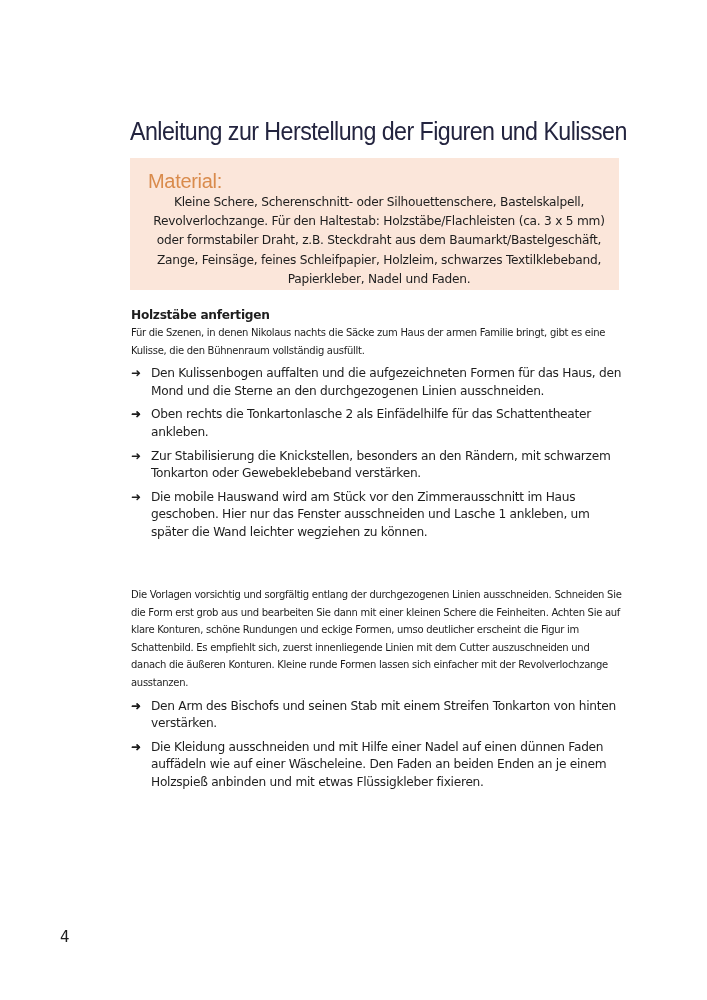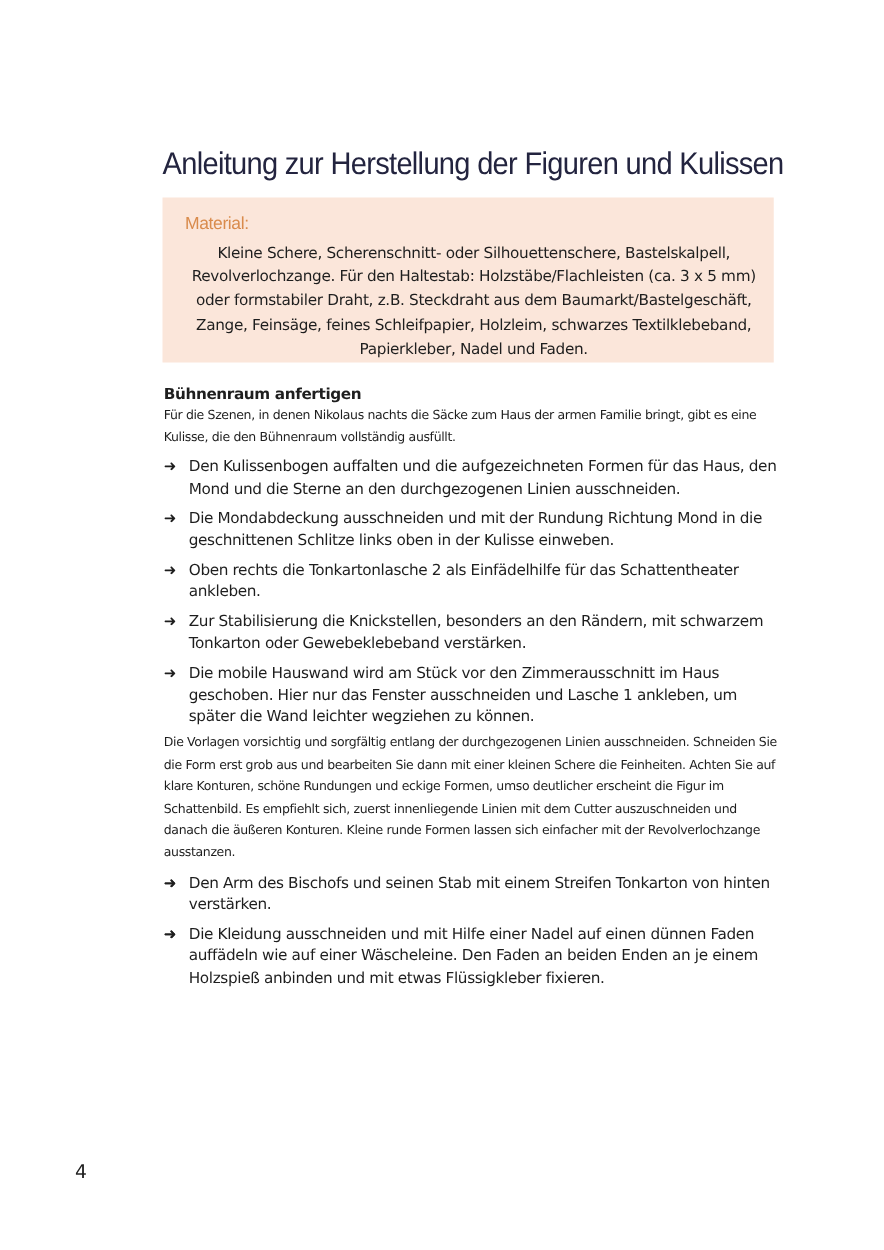--- a/index.html
+++ b/index.html
@@ -1,21 +1,21 @@
 <!DOCTYPE html>
 <html><head>
   <meta charset="utf-8">
   <style>
     html, body { margin: 0; padding: 0; background: #ffffff; }
     body { width: 707px; height: 1000px; position: relative; overflow: hidden;
       font-family: "DejaVu Sans", sans-serif; color: #1e1e1e; }
     .title { position: absolute; left: 130px; top: 117px; font-size: 25px; color: #23243f;
       font-family: "Liberation Sans", sans-serif; letter-spacing: -0.6px; transform: scaleX(0.93); transform-origin: left; white-space: nowrap; }
     .material-box { position: absolute; left: 130px; top: 158px; width: 489px; height: 132px; background: #fbe6da; }
-    .material-heading { position: absolute; left: 18px; top: 12px; font-size: 14px; color: #d98b4c;
+    .material-heading { position: absolute; left: 18px; top: 12px; font-size: 20px; color: #d98b4c;
       font-family: "Liberation Sans", sans-serif; letter-spacing: -0.3px; }
     .material-text { position: absolute; left: 18px; top: 35px; width: 462px; font-size: 12.2px; line-height: 19.2px;
       letter-spacing: -0.25px; text-align: center; }
     .section { position: absolute; left: 131px; width: 495px; }
     .sec-heading { font-weight: bold; font-size: 12.2px; line-height: 18px; letter-spacing: -0.3px; }
     .para { font-size: 10px; line-height: 17.6px; letter-spacing: -0.28px; }
     .bullet { position: relative; padding-left: 20px; font-size: 12.2px; line-height: 17.6px; letter-spacing: -0.28px; margin-top: 6px; }
     .arrow { position: absolute; left: 0; top: 0; font-size: 12px; font-weight: bold; }
     .page-number { position: absolute; left: 60px; top: 928px; font-size: 15px; }
   </style>
@@ -23,25 +23,25 @@
 <body>
 
 <div class="title">Anleitung zur Herstellung der Figuren und Kulissen</div>
 
 <div class="material-box">
   <div class="material-heading">Material:</div>
   <div class="material-text">Kleine Schere, Scherenschnitt- oder Silhouettenschere, Bastelskalpell, Revolverlochzange. Für den Haltestab: Holzstäbe/Flachleisten (ca. 3 x 5 mm) oder formstabiler Draht, z.B. Steckdraht aus dem Baumarkt/Bastelgeschäft, Zange, Feinsäge, feines Schleifpapier, Holzleim, schwarzes Textilklebeband, Papierkleber, Nadel und Faden.</div>
 </div>
 
 <div class="section" style="top:306px;">
-  <div class="sec-heading">Bühnenraum anfertigen</div>
+  <div class="sec-heading">Holzstäbe anfertigen</div>
   <div class="para">Für die Szenen, in denen Nikolaus nachts die Säcke zum Haus der armen Familie bringt, gibt es eine Kulisse, die den Bühnenraum vollständig ausfüllt.</div>
   <div style="margin-top:3px;">
     <div class="bullet"><span class="arrow">➜</span><span>Den Kulissenbogen auffalten und die aufgezeichneten Formen für das Haus, den Mond und die Sterne an den durchgezogenen Linien ausschneiden.</span></div>
-    <div class="bullet"><span class="arrow">➜</span><span>Die Mondabdeckung ausschneiden und mit der Rundung Richtung Mond in die geschnittenen Schlitze links oben in der Kulisse einweben.</span></div>
+    <div class="bullet"><span class="arrow">➜</span></div>
     <div class="bullet"><span class="arrow">➜</span><span>Oben rechts die Tonkartonlasche 2 als Einfädelhilfe für das Schattentheater ankleben.</span></div>
     <div class="bullet"><span class="arrow">➜</span><span>Zur Stabilisierung die Knickstellen, besonders an den Rändern, mit schwarzem Tonkarton oder Gewebeklebeband verstärken.</span></div>
     <div class="bullet"><span class="arrow">➜</span><span>Die mobile Hauswand wird am Stück vor den Zimmerausschnitt im Haus geschoben. Hier nur das Fenster ausschneiden und Lasche 1 ankleben, um später die Wand leichter wegziehen zu können.</span></div>
   </div>
 </div>
 
 <div class="section" style="top:586px;">
   <div class="para">Die Vorlagen vorsichtig und sorgfältig entlang der durchgezogenen Linien ausschneiden. Schneiden Sie die Form erst grob aus und bearbeiten Sie dann mit einer kleinen Schere die Feinheiten. Achten Sie auf klare Konturen, schöne Rundungen und eckige Formen, umso deutlicher erscheint die Figur im Schattenbild. Es empfiehlt sich, zuerst innenliegende Linien mit dem Cutter auszuschneiden und danach die äußeren Konturen. Kleine runde Formen lassen sich einfacher mit der Revolverlochzange ausstanzen.</div>
   <div style="margin-top:3px;">
     <div class="bullet"><span class="arrow">➜</span></div>

